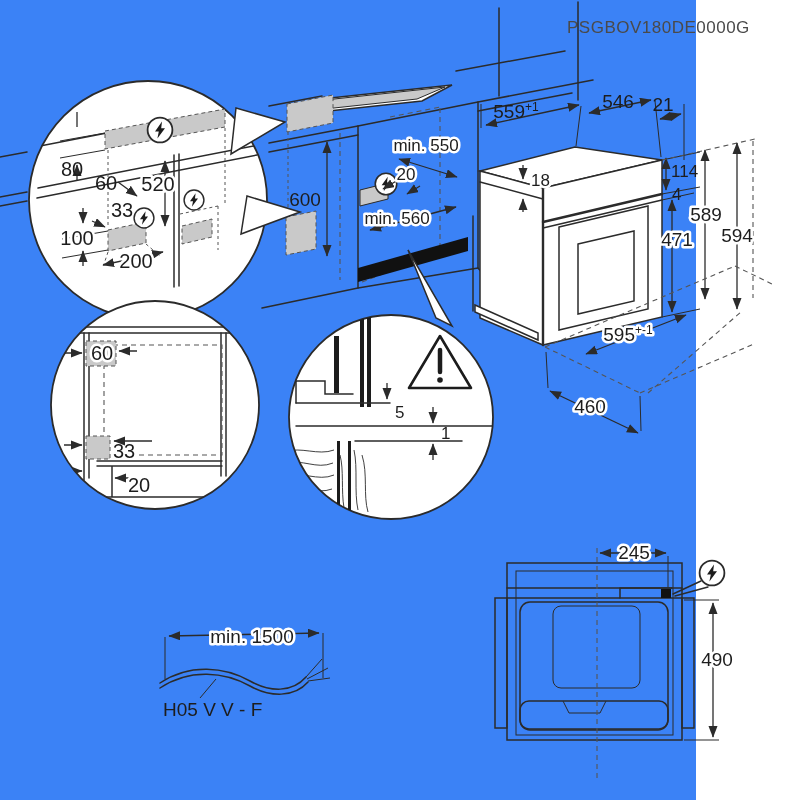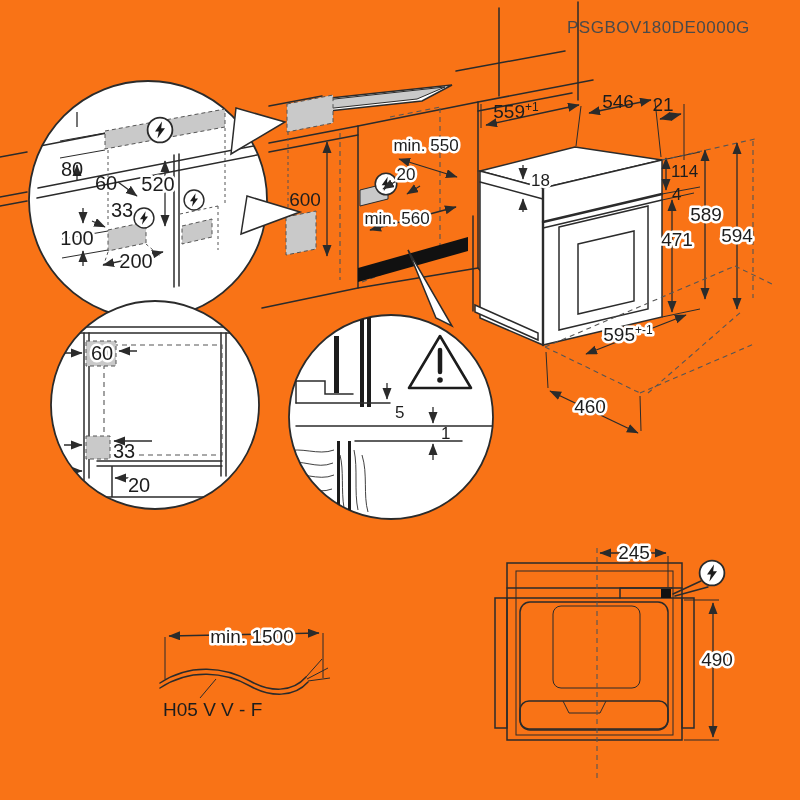--- a/index.html
+++ b/index.html
@@ -1,16 +1,16 @@
 <!DOCTYPE html>
 <html><head>
 <meta charset="utf-8">
 <style>
   html,body{margin:0;padding:0;background:#fff;}
-  .page{width:800px;height:800px;position:relative;background:#f97316;
+  .page{width:696px;height:800px;position:relative;background:#3b82f6;
         font-family:"Liberation Sans", sans-serif;}
   svg{display:block;}
   .ln{stroke:#2b2b2b;stroke-width:1.5;fill:none;stroke-linecap:round;}
   .ln2{stroke:#2b2b2b;stroke-width:2.4;fill:none;stroke-linecap:round;}
   .thin{stroke:#2b2b2b;stroke-width:1;fill:none;}
   .dash{stroke:#555;stroke-width:1.1;fill:none;stroke-dasharray:5 4;}
   .dash2{stroke:#555;stroke-width:1;fill:none;stroke-dasharray:3 3;}
   .zone{fill:#c9c9c9;stroke:#555;stroke-width:1;stroke-dasharray:4 3;}
   .zoneS{fill:#c9c9c9;stroke:#2b2b2b;stroke-width:1;}
   .whitefill{fill:#fff;stroke:#2b2b2b;stroke-width:1.5;}

